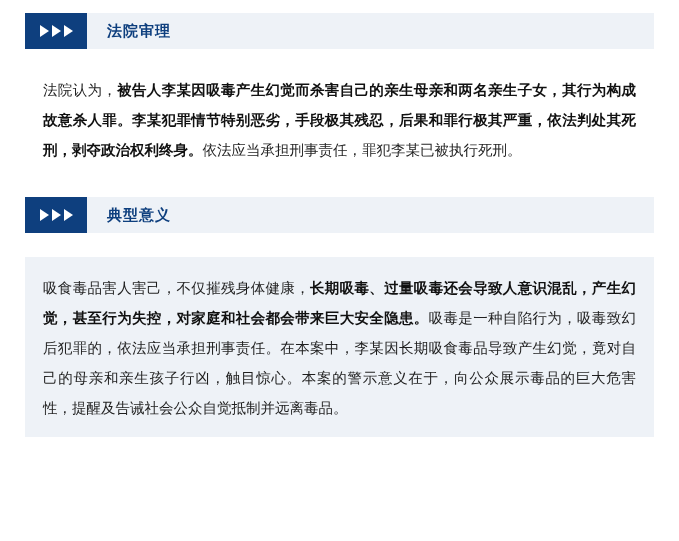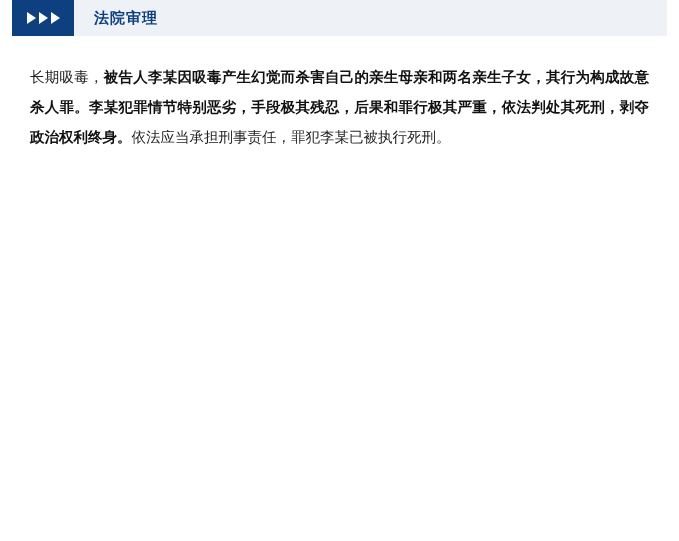--- a/index.html
+++ b/index.html
@@ -12,21 +12,21 @@
     background: #ffffff;
     font-family: "Liberation Sans", sans-serif;
     color: #1a1a1a;
     overflow: hidden;
   }
   .page {
     width: 679px;
     height: 399px;
     position: relative;
     box-sizing: border-box;
-    padding: 0;
+    padding: 13px;
   }
   
   .section-header {
     display: flex;
     align-items: stretch;
     height: 36px;
     margin: 0 12px;
   }
   .header-arrows {
     width: 62px;
@@ -94,23 +94,38 @@
       <span class="tri"></span>
       <span class="tri"></span>
     </div>
     <div class="header-title-wrap">
       <span class="header-title">法院审理</span>
     </div>
   </div>
 
   <div class="body-block plain">
     <p>
-      <span>长期吸毒，</span><b>被告人李某因吸毒产生幻觉而杀害自己的亲生母亲和两名亲生子女，其行为构成故意杀人罪。李某犯罪情节特别恶劣，手段极其残忍，后果和罪行极其严重，依法判处其死刑，剥夺政治权利终身。</b><span>依法应当承担刑事责任，罪犯李某已被执行死刑。</span>
+      <span>法院认为，</span><b>被告人李某因吸毒产生幻觉而杀害自己的亲生母亲和两名亲生子女，其行为构成故意杀人罪。李某犯罪情节特别恶劣，手段极其残忍，后果和罪行极其严重，依法判处其死刑，剥夺政治权利终身。</b><span>依法应当承担刑事责任，罪犯李某已被执行死刑。</span>
     </p>
   </div>
 
   <div class="spacer-1"></div>
 
+  <div class="section-header">
+    <div class="header-arrows">
+      <span class="tri"></span>
+      <span class="tri"></span>
+      <span class="tri"></span>
+    </div>
+    <div class="header-title-wrap">
+      <span class="header-title">典型意义</span>
+    </div>
+  </div>
 
   <div class="spacer-2"></div>
 
+  <div class="body-block tinted">
+    <p>
+      <span>吸食毒品害人害己，不仅摧残身体健康，</span><b>长期吸毒、过量吸毒还会导致人意识混乱，产生幻觉，甚至行为失控，对家庭和社会都会带来巨大安全隐患。</b><span>吸毒是一种自陷行为，吸毒致幻后犯罪的，依法应当承担刑事责任。在本案中，李某因长期吸食毒品导致产生幻觉，竟对自己的母亲和亲生孩子行凶，触目惊心。本案的警示意义在于，向公众展示毒品的巨大危害性，提醒及告诫社会公众自觉抵制并远离毒品。</span>
+    </p>
+  </div>
 
 </div>
 
 </body></html>

